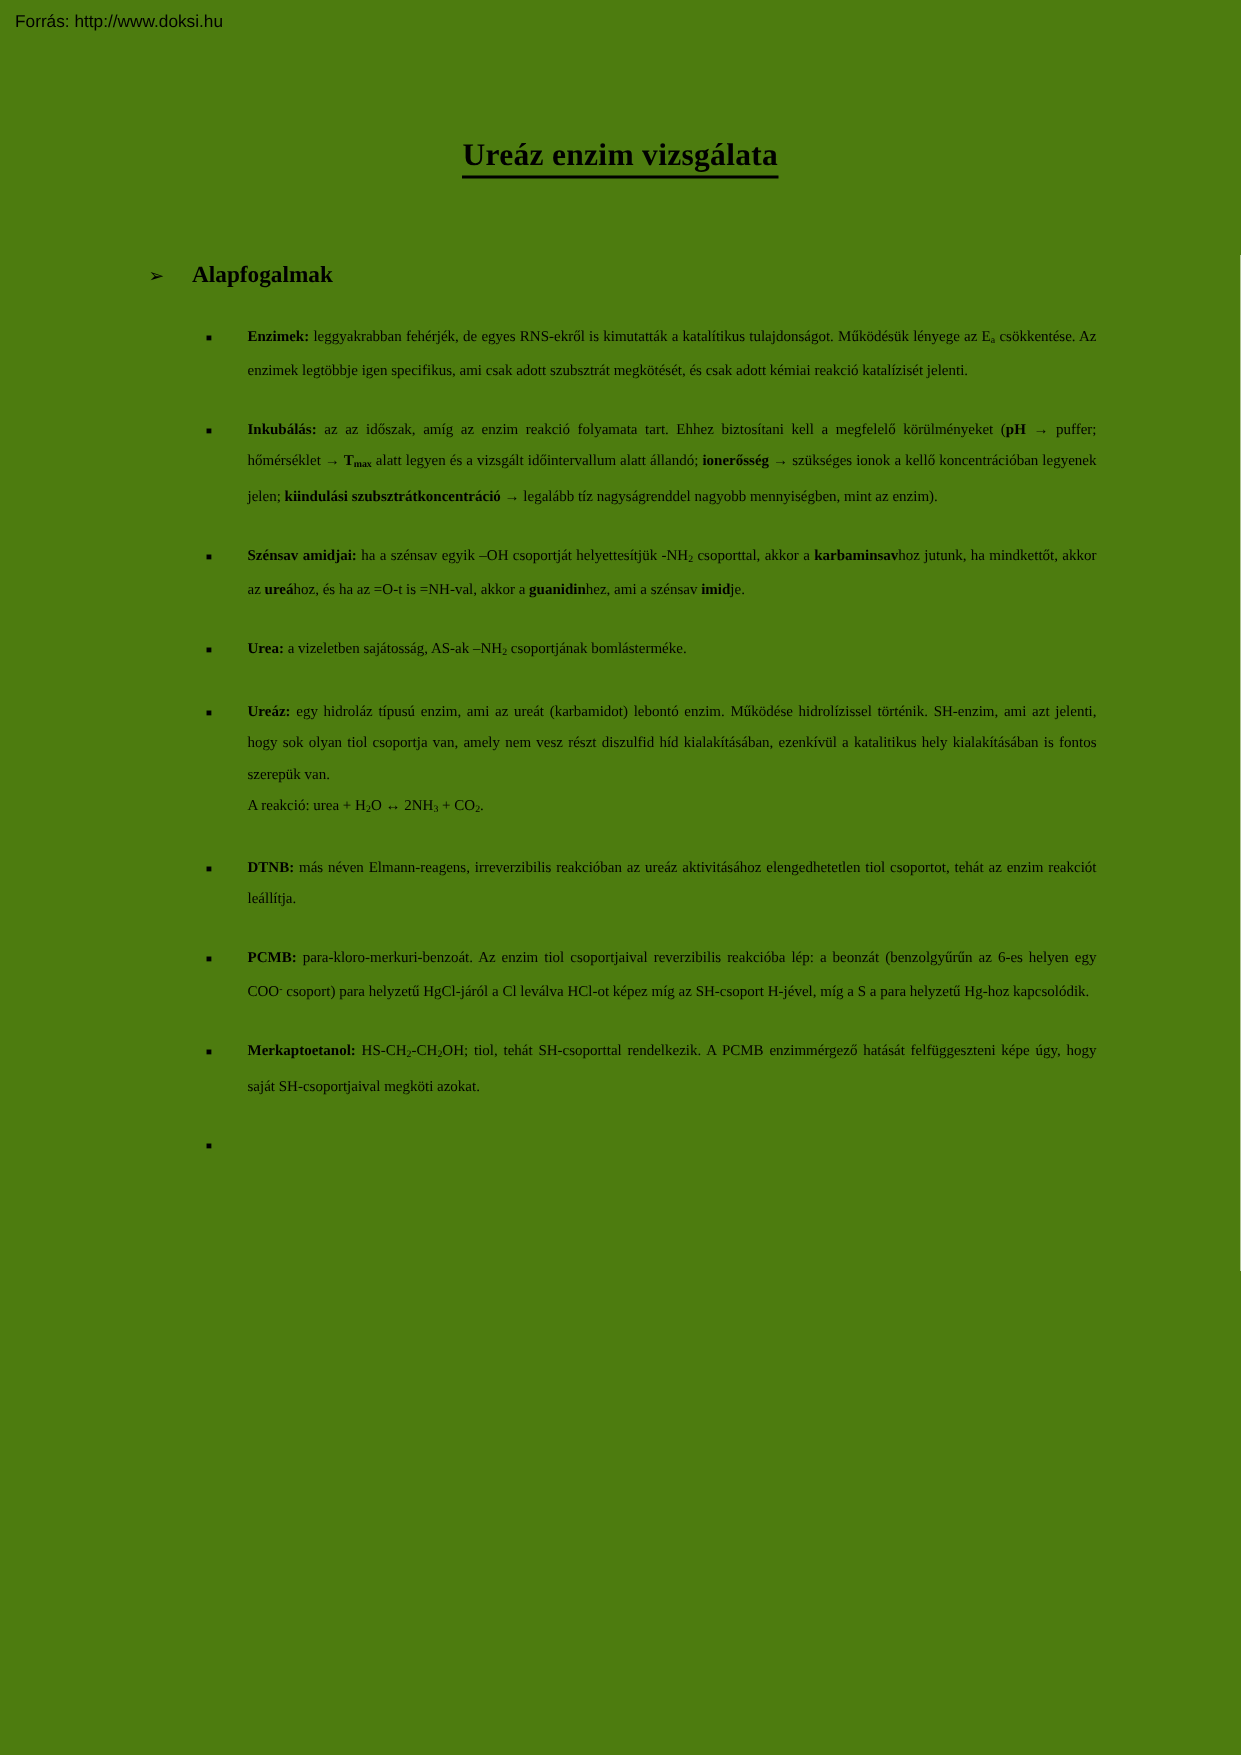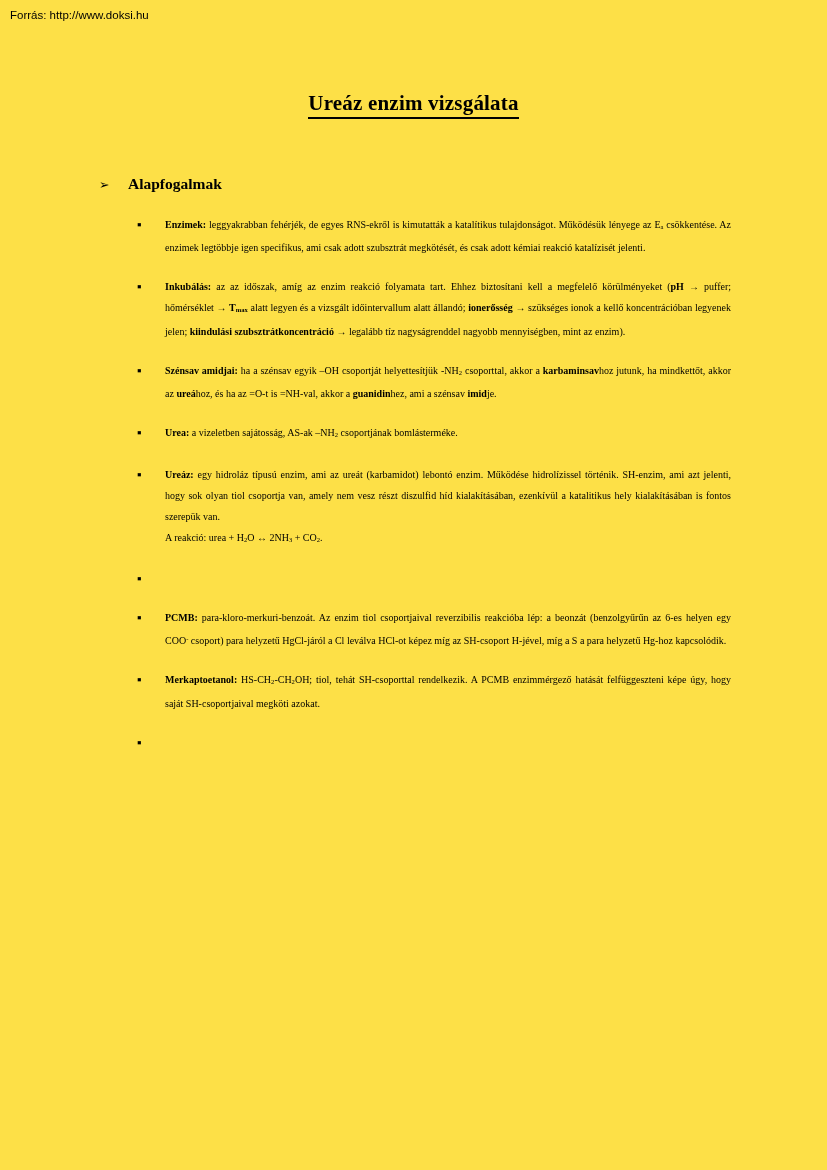--- a/index.html
+++ b/index.html
@@ -1,20 +1,20 @@
 <!DOCTYPE html>
 <html lang="hu"><head>
 <meta charset="utf-8">
 <style>
   html, body { margin: 0; padding: 0; background: #ffffff; }
   .page {
     position: relative;
     width: 827px;
     height: 1170px;
-    background: #fde047;
+    background: #4d7c0f;
     color: #000000;
     font-family: "Liberation Serif", serif;
     overflow: hidden;
     box-sizing: border-box;
   }
   .source {
     position: absolute;
     top: 9px;
     left: 10px;
     font-family: "Liberation Sans", sans-serif;
@@ -105,20 +105,21 @@
     <div class="bullet-text"><span class="b">Urea: </span><span>a vizeletben sajátosság, AS-ak –NH</span><span class="sub">2</span><span> csoportjának bomlásterméke.</span></div>
   </div>
 
   <div class="bullet-item">
     <span class="marker">▪</span>
     <div class="bullet-text"><span class="b">Ureáz: </span><span>egy hidroláz típusú enzim, ami az ureát (karbamidot) lebontó enzim. Működése hidrolízissel történik. SH-enzim, ami azt jelenti, hogy sok olyan tiol csoportja van, amely nem vesz részt diszulfid híd kialakításában, ezenkívül a katalitikus hely kialakításában is fontos szerepük van.</span><br><span>A reakció: urea + H</span><span class="sub">2</span><span>O ↔ 2NH</span><span class="sub">3</span><span> + CO</span><span class="sub">2</span><span>.</span></div>
   </div>
 
   <div class="bullet-item">
     <span class="marker">▪</span>
+    <div class="bullet-text"><span class="b">DTNB: </span><span>más néven Elmann-reagens, irreverzibilis reakcióban az ureáz aktivitásához elengedhetetlen tiol csoportot, tehát az enzim reakciót leállítja.</span></div>
   </div>
 
   <div class="bullet-item">
     <span class="marker">▪</span>
     <div class="bullet-text"><span class="b">PCMB: </span><span>para-kloro-merkuri-benzoát. Az enzim tiol csoportjaival reverzibilis reakcióba lép: a beonzát (benzolgyűrűn az 6-es helyen egy COO</span><span class="sup">-</span><span> csoport) para helyzetű HgCl-járól a Cl leválva HCl-ot képez míg az SH-csoport H-jével, míg a S a para helyzetű Hg-hoz kapcsolódik.</span></div>
   </div>
 
   <div class="bullet-item">
     <span class="marker">▪</span>
     <div class="bullet-text"><span class="b">Merkaptoetanol: </span><span>HS-CH</span><span class="sub">2</span><span>-CH</span><span class="sub">2</span><span>OH; tiol, tehát SH-csoporttal rendelkezik. A PCMB enzimmérgező hatását felfüggeszteni képe úgy, hogy saját SH-csoportjaival megköti azokat.</span></div>

